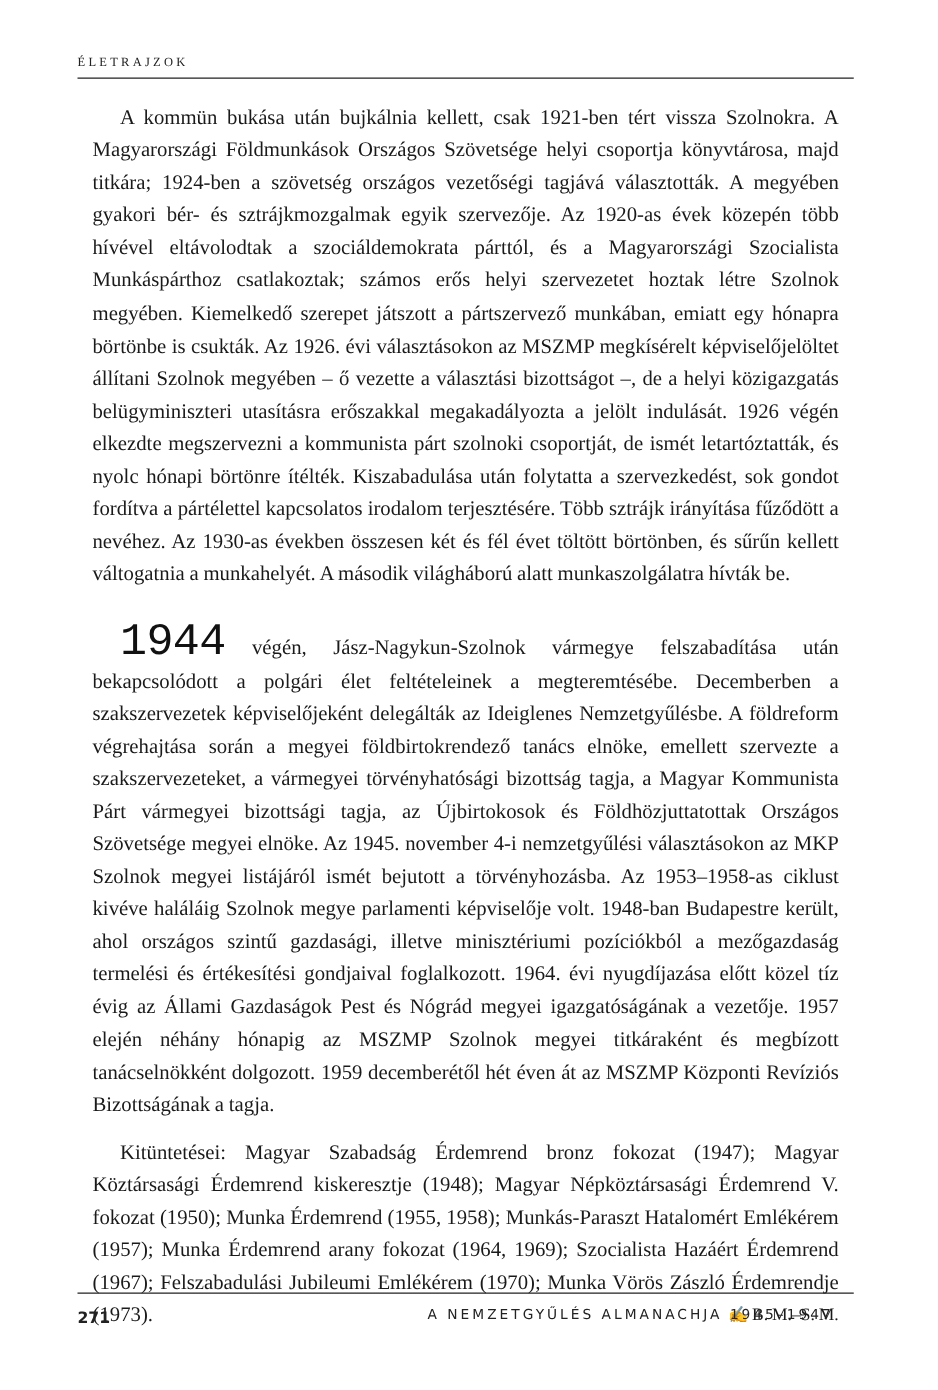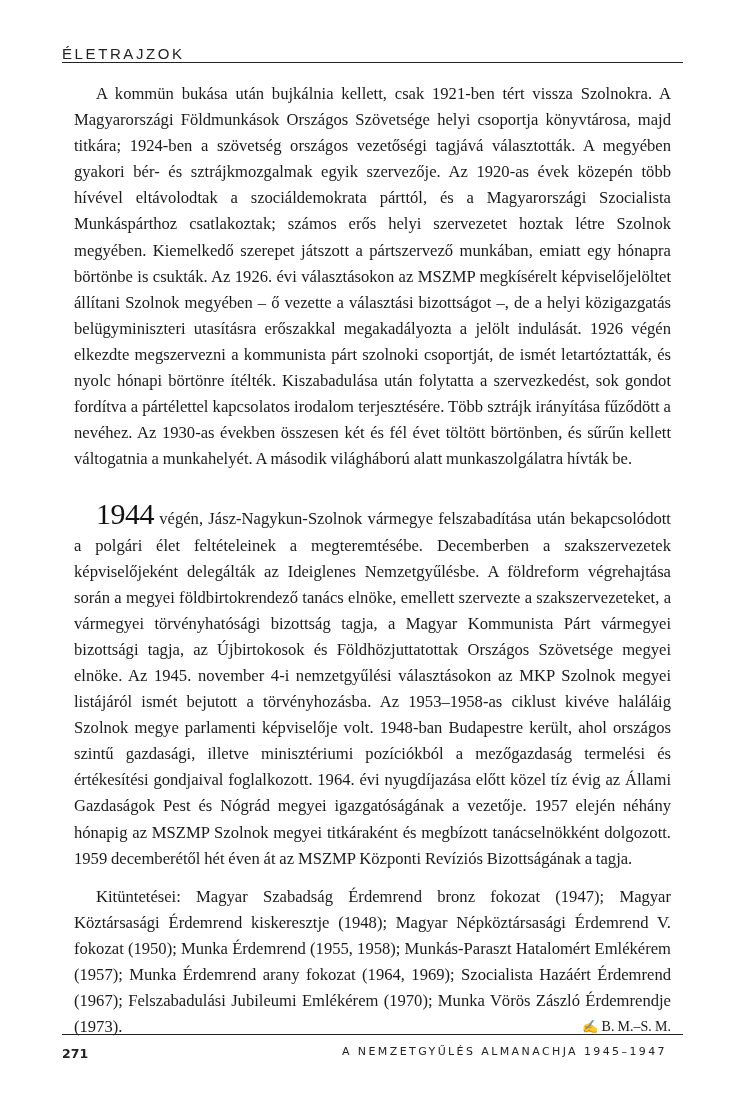--- a/index.html
+++ b/index.html
@@ -18,22 +18,22 @@
     .page {
       position: absolute;
       left: 62px;
       top: 0;
       width: 621px;
     }
     .running-head {
       position: absolute;
       top: 45px;
       left: 0;
-      font-family: Liberation Sans, sans-serif;
-      font-size: 15px;
+      font-family: Liberation Serif, serif;
+      font-size: 10px;
       letter-spacing: 2.6px;
       color: #222;
     }
     .rule-top {
       position: absolute;
       top: 62px;
       left: 0;
       width: 621px;
       height: 0;
       border-top: 1.3px solid #222;
@@ -52,25 +52,26 @@
     .body-text p {
       margin: 12px;
       text-indent: 22px;
     }
     .body-text p.section {
       margin-top: 26px;
       padding-top: 6px;
       text-indent: 22px;
     }
     .lead-year {
-      font-size: 30px;
+      font-size: 36px;
       line-height: 20px;
       font-weight: normal;
       letter-spacing: -0.5px;
       color: #111;
+      font-family: Liberation Mono, monospace;
     }
     .awards-label {
     }
     .signature {
       float: right;
       text-indent: 0;
       font-size: 14px;
     }
     .signature .pen {
       font-size: 13px;

